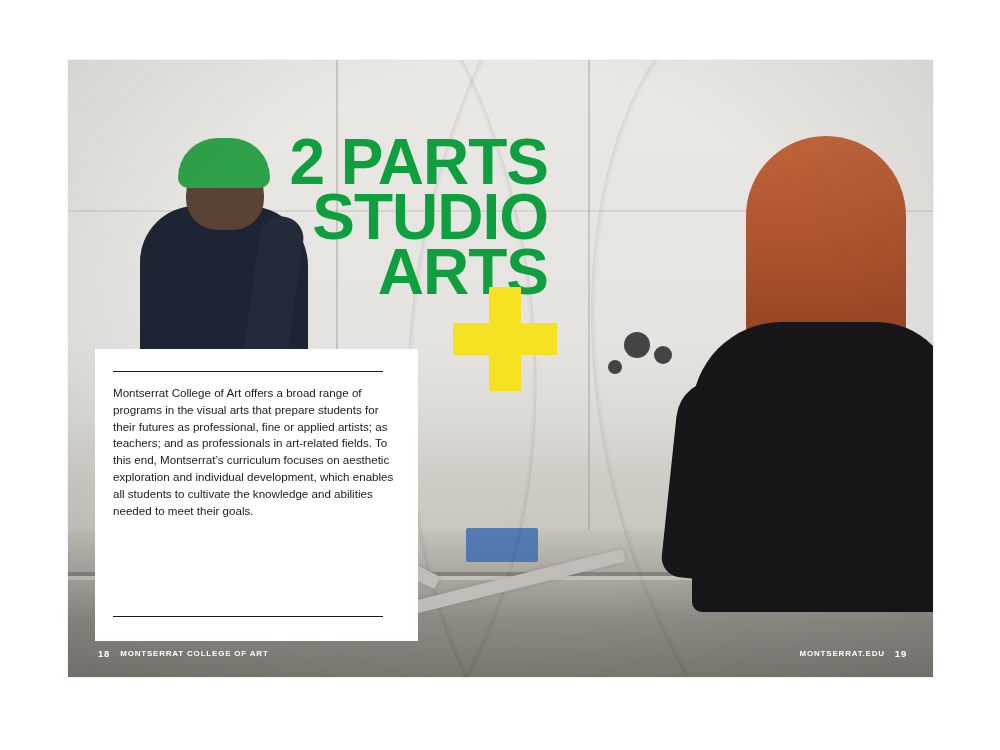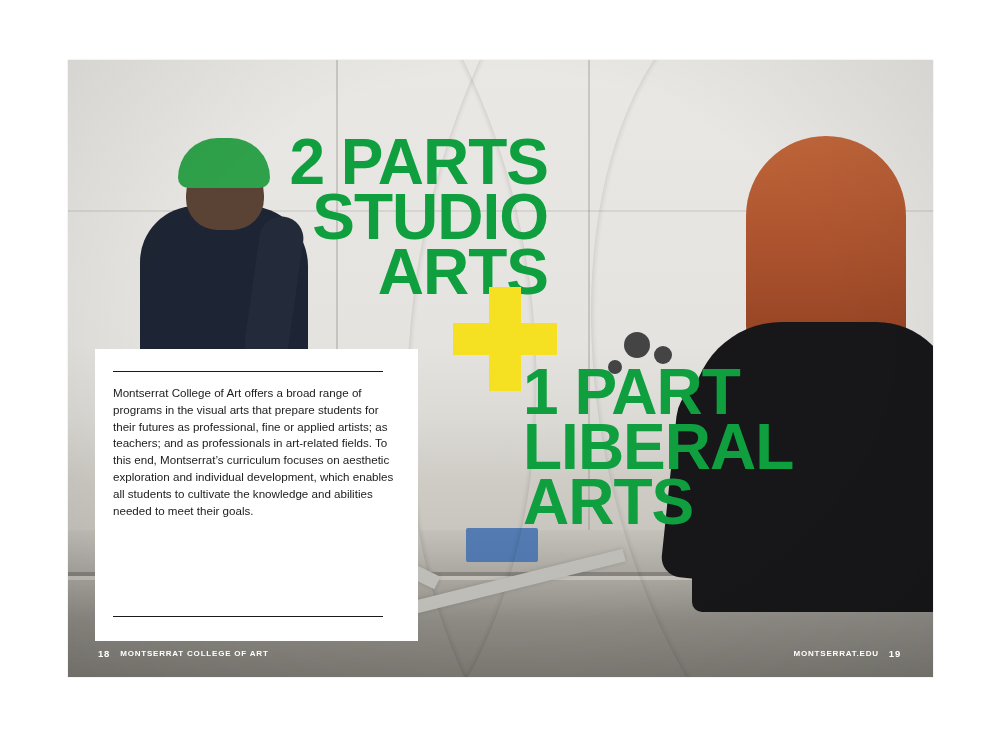--- a/index.html
+++ b/index.html
@@ -258,21 +258,21 @@
     font-size: 8px;
     font-weight: bold;
     letter-spacing: 0.8px;
     color: #ffffff;
     text-transform: uppercase;
     display: flex;
     align-items: center;
     gap: 10px;
   }
   .folio-left { left: 30px; }
-  .folio-right { right: 32px; }
+  .folio-right { right: 26px; }
   .folio .num { font-size: 9.5px; text-align: center; }
 
   
   .vignette {
     position: absolute;
     inset: 0;
     pointer-events: none;
     background: radial-gradient(ellipse at 50% 45%, rgba(0,0,0,0) 55%, rgba(0,0,0,0.10) 100%);
   }
 </style>
@@ -316,21 +316,20 @@
 
     <div class="vignette"></div>
 
     <div class="headline headline-a">2 PARTS STUDIO ARTS</div>
 
     <div class="plus">
       <span class="h"></span>
       <span class="v"></span>
     </div>
 
-    <div class="headline headline-b">1 PART LIBERAL ARTS</div>
 
     <div class="textbox">
       <div class="rule rule-top"></div>
       <div class="body">
         <p>Montserrat College of Art offers a broad range of programs in the visual arts that prepare students for their futures as professional, fine or applied artists; as teachers; and as professionals in art-related fields. To this end, Montserrat’s curriculum focuses on aesthetic exploration and individual development, which enables all students to cultivate the knowledge and abilities needed to meet their goals.</p>
       </div>
       <div class="rule rule-bottom"></div>
     </div>
 
     <div class="folio folio-left">

